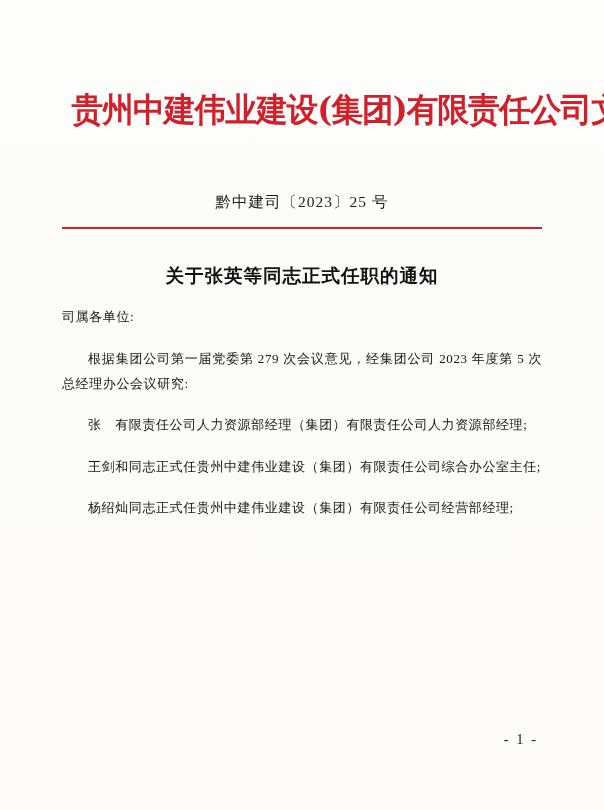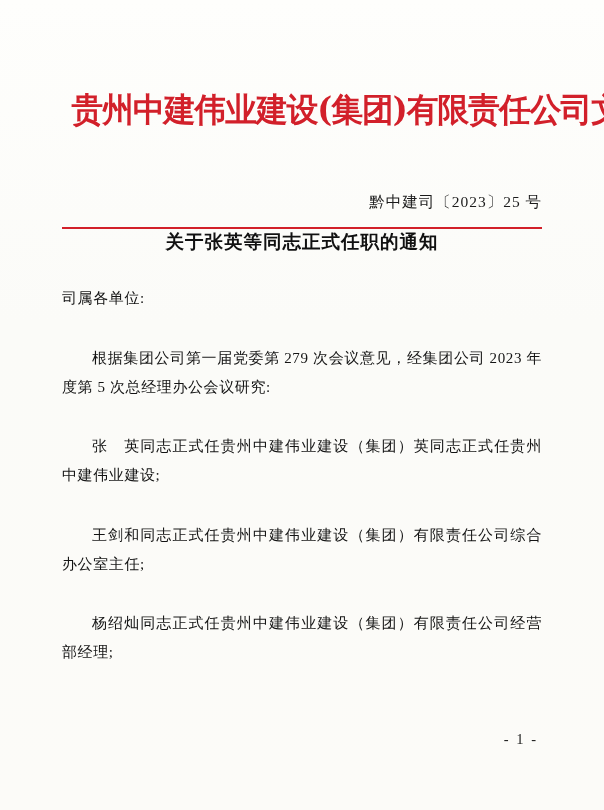--- a/index.html
+++ b/index.html
@@ -36,48 +36,49 @@
     font-family: "DejaVu Serif", "Liberation Serif", serif;
     font-weight: bold;
     font-size: 33px;
     letter-spacing: -1px;
     line-height: 1.1;
     white-space: nowrap;
     transform: scaleX(0.96);
   }
   .doc-number {
     margin-top: 64px;
-    text-align: right;
+    text-align: center;
     font-size: 15.5px;
     color: #1b1b1b;
     letter-spacing: 1px;
     font-family: "Liberation Serif", serif;
   }
   .red-rule {
     margin-top: 14px;
     height: 2px;
     background: #d2202a;
     width: 100%;
   }
   .doc-title {
+    margin-top: 34px;
     text-align: center;
     font-size: 18.5px;
     font-weight: bold;
     color: #111;
     letter-spacing: 1px;
   }
   .salutation {
     margin-top: 32px;
     font-size: 15.5px;
     color: #141414;
     letter-spacing: 0.5px;
   }
   .para {
-    margin-top: 30px;
-    font-size: 15px;
+    margin-top: 16px;
+    font-size: 13px;
     color: #141414;
     line-height: 1.95;
     text-align: justify;
     text-indent: 2em;
     letter-spacing: 0.6px;
   }
   .para.no-indent {
     text-indent: 0;
   }
   .page-number {
@@ -102,21 +103,21 @@
     <div class="doc-number">黔中建司〔2023〕25 号</div>
 
     <div class="red-rule"></div>
 
     <div class="doc-title">关于张英等同志正式任职的通知</div>
 
     <div class="salutation para no-indent">司属各单位:</div>
 
     <div class="para">根据集团公司第一届党委第 279 次会议意见，经集团公司 2023 年度第 5 次总经理办公会议研究:</div>
 
-    <div class="para">张　英同志正式任贵州中建伟业建设（集团）英同志正式任贵州中建伟业建设;</div>
+    <div class="para">张　有限责任公司人力资源部经理（集团）有限责任公司人力资源部经理;</div>
 
     <div class="para">王剑和同志正式任贵州中建伟业建设（集团）有限责任公司综合办公室主任;</div>
 
     <div class="para">杨绍灿同志正式任贵州中建伟业建设（集团）有限责任公司经营部经理;</div>
 
 
   </div>
 
   <div class="page-number">- 1 -</div>
 

